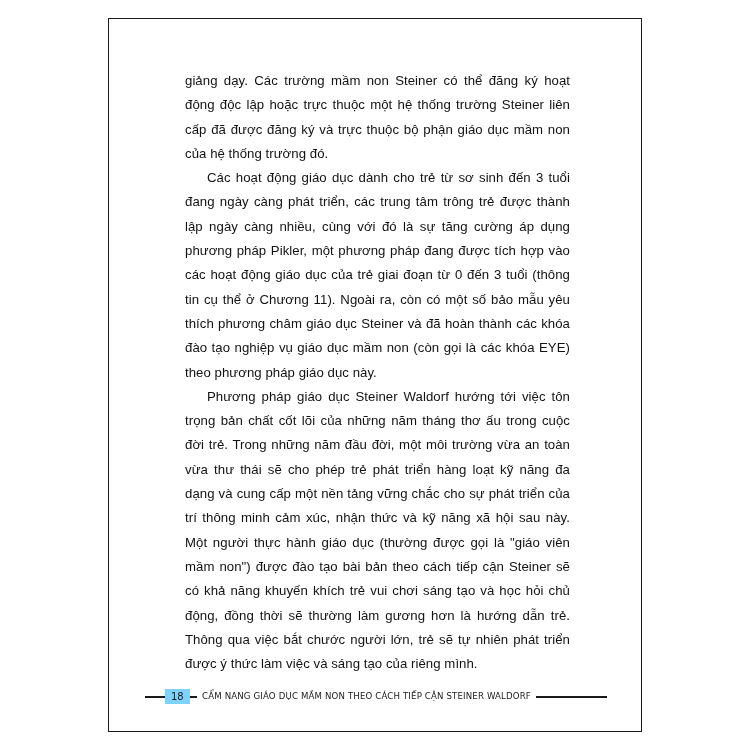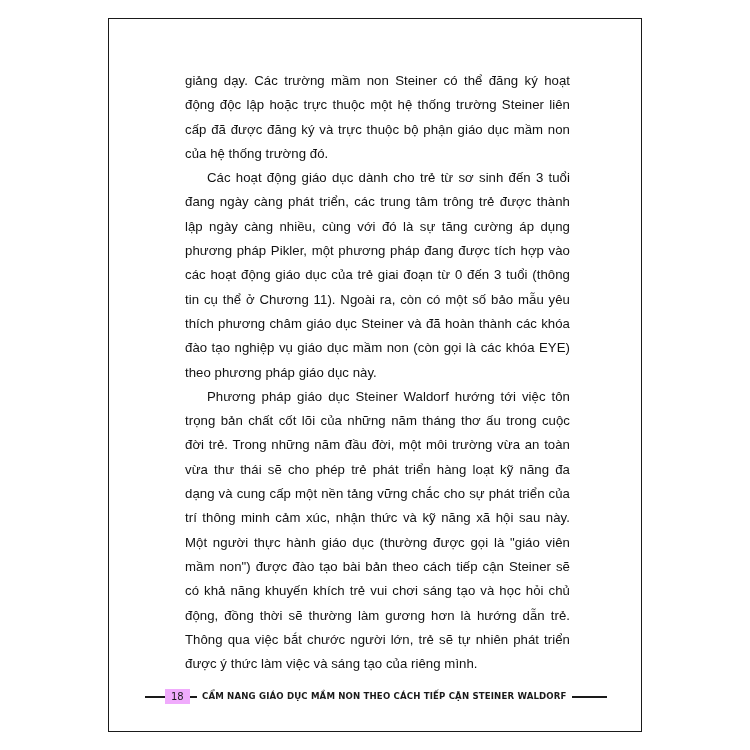--- a/index.html
+++ b/index.html
@@ -55,36 +55,36 @@
     left: 0;
     top: 7px;
     width: 462px;
     height: 1.5px;
     background: #1a1a1a;
   }
   .page-number {
     position: absolute;
     left: 20px;
     top: 0px;
-    background: #f0abfc;
+    background: #7dd3fc;
     padding: 0 6px;
     font-family: "DejaVu Sans", sans-serif;
     font-size: 10px;
     color: #1a1a1a;
     line-height: 15px;
   }
   .footer-title {
     position: absolute;
     left: 52px;
     top: 0px;
     background: #ffffff;
     padding: 0 5px;
     font-family: "DejaVu Sans", sans-serif;
     font-size: 8.6px;
-    font-weight: bold;
+    font-weight: normal;
     letter-spacing: 0.15px;
     color: #1a1a1a;
     line-height: 15px;
     white-space: nowrap;
   }
 </style>
 </head>
 <body>
 
 <div class="page">

